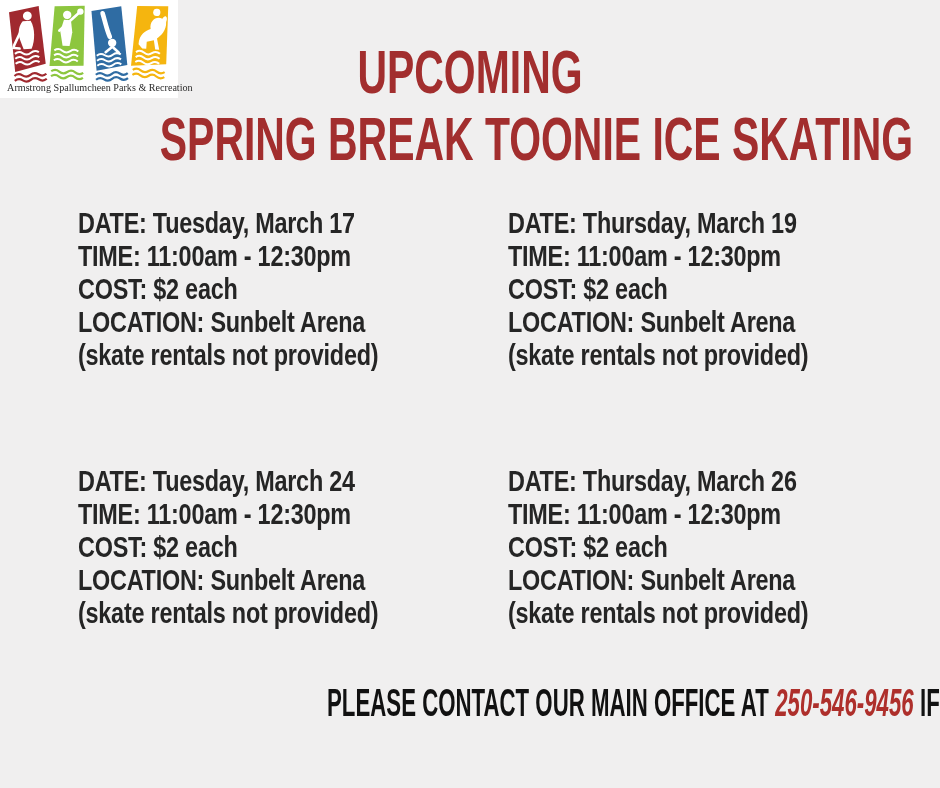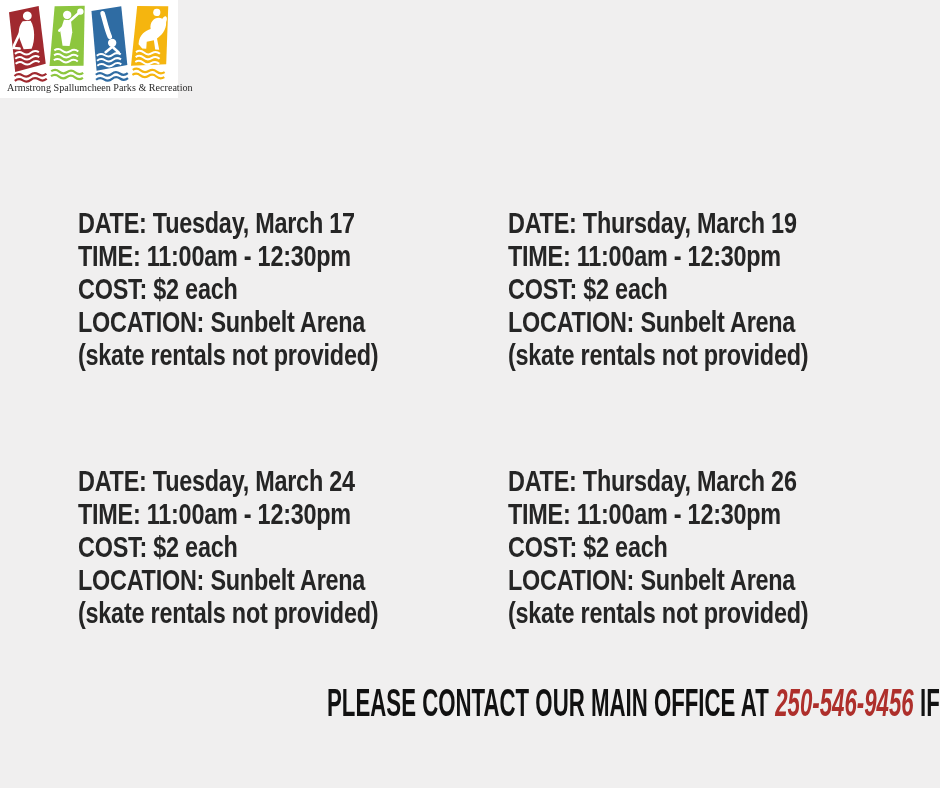--- a/index.html
+++ b/index.html
@@ -138,20 +138,24 @@
         <path d="M4 48 q4 -3 8 0 t8 0 t8 0" stroke="#fff" stroke-width="2" fill="none"></path>
         <path d="M4 53 q4 -3 8 0 t8 0 t8 0" stroke="#fff" stroke-width="2" fill="none"></path>
         <path d="M4 58 q4 -3 8 0 t8 0 t8 0" stroke="#fff" stroke-width="2" fill="none"></path>
         <path d="M2 66 q4 -3 8 0 t8 0 t8 0 t8 0" stroke="#F5B50F" stroke-width="2.2" fill="none"></path>
         <path d="M2 71 q4 -3 8 0 t8 0 t8 0 t8 0" stroke="#F5B50F" stroke-width="2.2" fill="none"></path>
       </g>
     </svg>
     <div class="logo-text">Armstrong Spallumcheen Parks &amp; Recreation</div>
   </div>
 
+  <div class="title">
+    <span class="title-line">UPCOMING</span>
+    <span class="title-line">SPRING BREAK TOONIE ICE SKATING</span>
+  </div>
 
   <div class="session r1c1">
     <div>DATE: Tuesday, March 17</div>
     <div>TIME: 11:00am - 12:30pm</div>
     <div>COST: $2 each</div>
     <div>LOCATION: Sunbelt Arena</div>
     <div>(skate rentals not provided)</div>
   </div>
 
   <div class="session r1c2">

